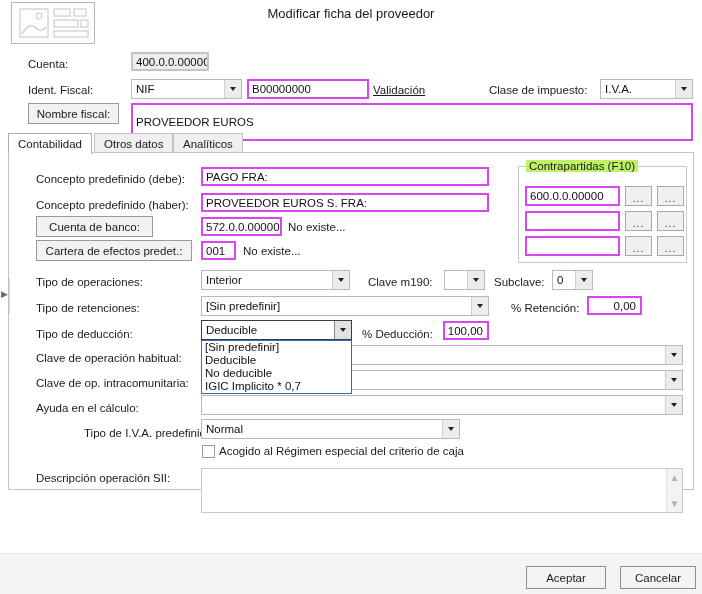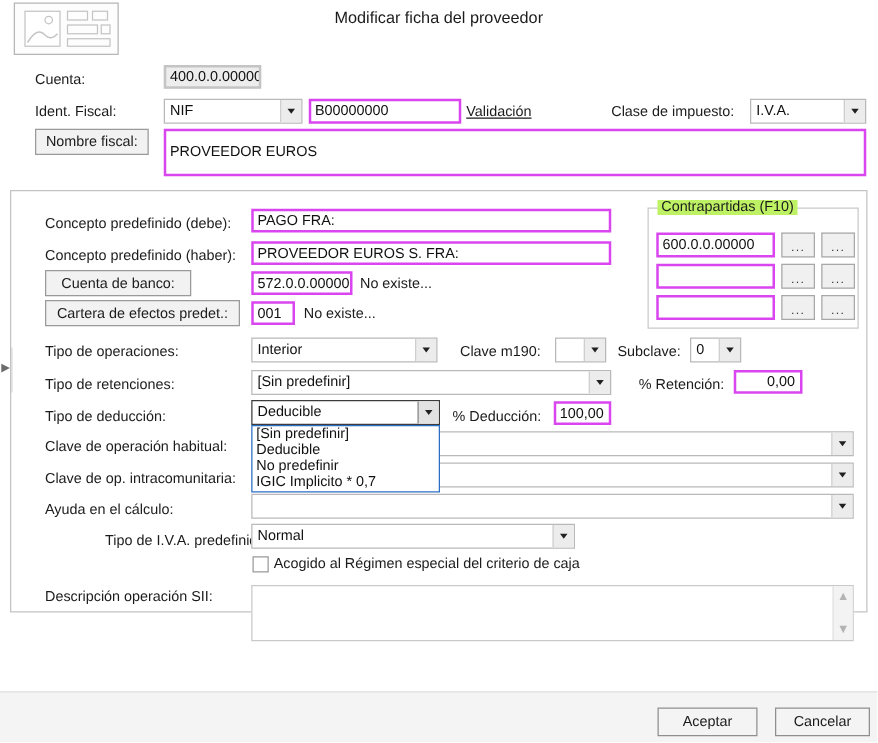--- a/index.html
+++ b/index.html
@@ -152,20 +152,25 @@
   <div class="cbo" style="left:600px; top:79px; width:93px; height:20px;">
     <span class="cv">I.V.A.</span>
     <span class="arw">
         <i class="tri"></i>
       </span>
   </div>
 
   <div class="btnlbl" style="left:28px; top:103px; width:91px; height:21px;">Nombre fiscal:</div>
   <div class="tf" style="left:131px; top:103px; width:562px; height:38px;">PROVEEDOR EUROS</div>
 
+  <div class="tabstrip">
+    <div class="tab sel" style="left:0px;">Contabilidad</div>
+    <div class="tab" style="left:86px;">Otros datos</div>
+    <div class="tab" style="left:165px;">Analíticos</div>
+  </div>
 
   <div class="panel"></div>
 
   <div class="edgearrow">▶</div>
   <div class="vrule"></div>
 
   <div class="lbl" style="left:36px; top:173px;">Concepto predefinido (debe):</div>
   <div class="tf" style="left:201px; top:167px; width:288px; height:19px;">PAGO FRA:</div>
 
   <div class="lbl" style="left:36px; top:199px;">Concepto predefinido (haber):</div>
@@ -276,21 +281,21 @@
   <div class="dotsbtn" style="left:625px; top:211px; width:27px; height:20px;">...</div>
   <div class="dotsbtn" style="left:657px; top:211px; width:27px; height:20px;">...</div>
 
   <div class="tf" style="left:525px; top:236px; width:95px; height:20px;"></div>
   <div class="dotsbtn" style="left:625px; top:236px; width:27px; height:20px;">...</div>
   <div class="dotsbtn" style="left:657px; top:236px; width:27px; height:20px;">...</div>
 
   <div class="popup" style="left:201px; top:340px; width:151px;">
     <div class="it">[Sin predefinir]</div>
     <div class="it">Deducible</div>
-    <div class="it">No predefinir</div>
+    <div class="it">No deducible</div>
     <div class="it">IGIC Implicito * 0,7</div>
   </div>
 
   <div class="footer"></div>
   <div class="fbtn" style="left:526px; top:566px; width:80px;">Aceptar</div>
   <div class="fbtn" style="left:620px; top:566px; width:76px;">Cancelar</div>
 
 </div>
 
 </body></html>

